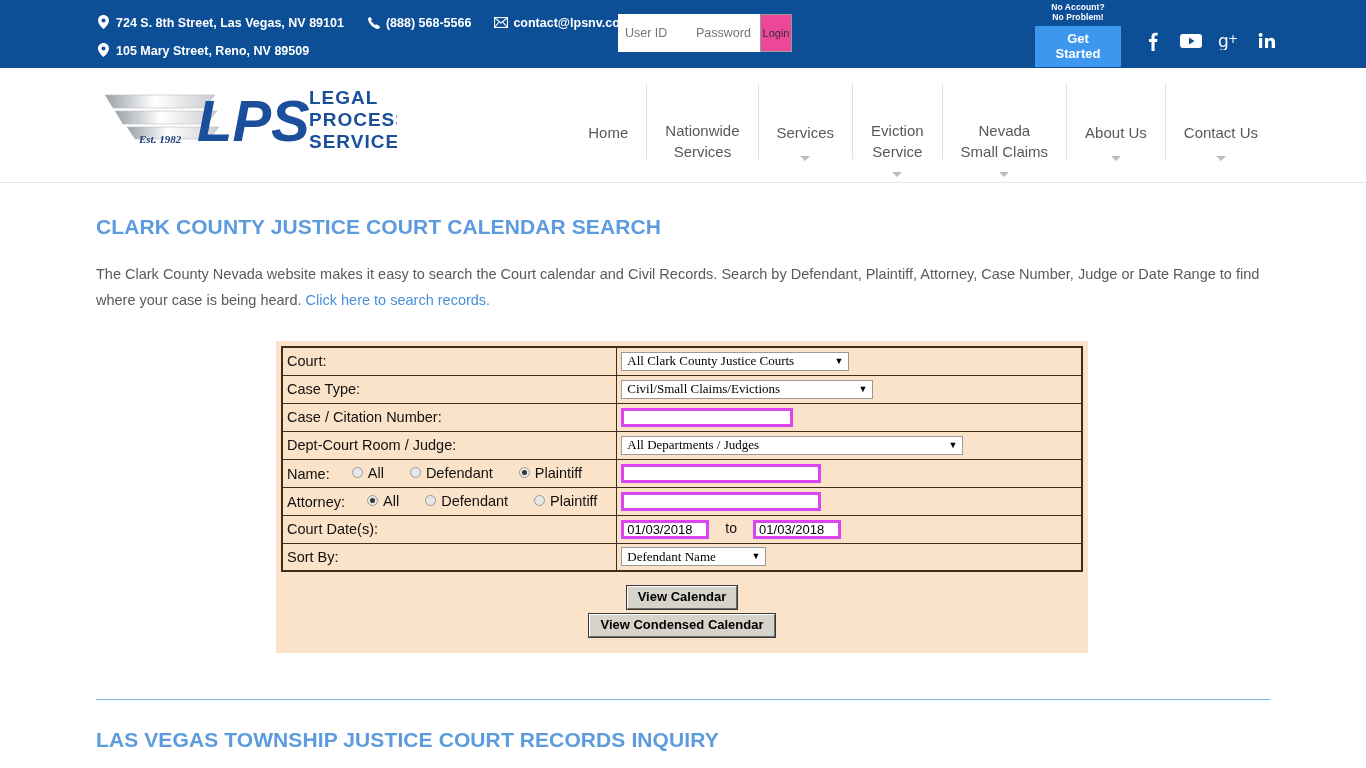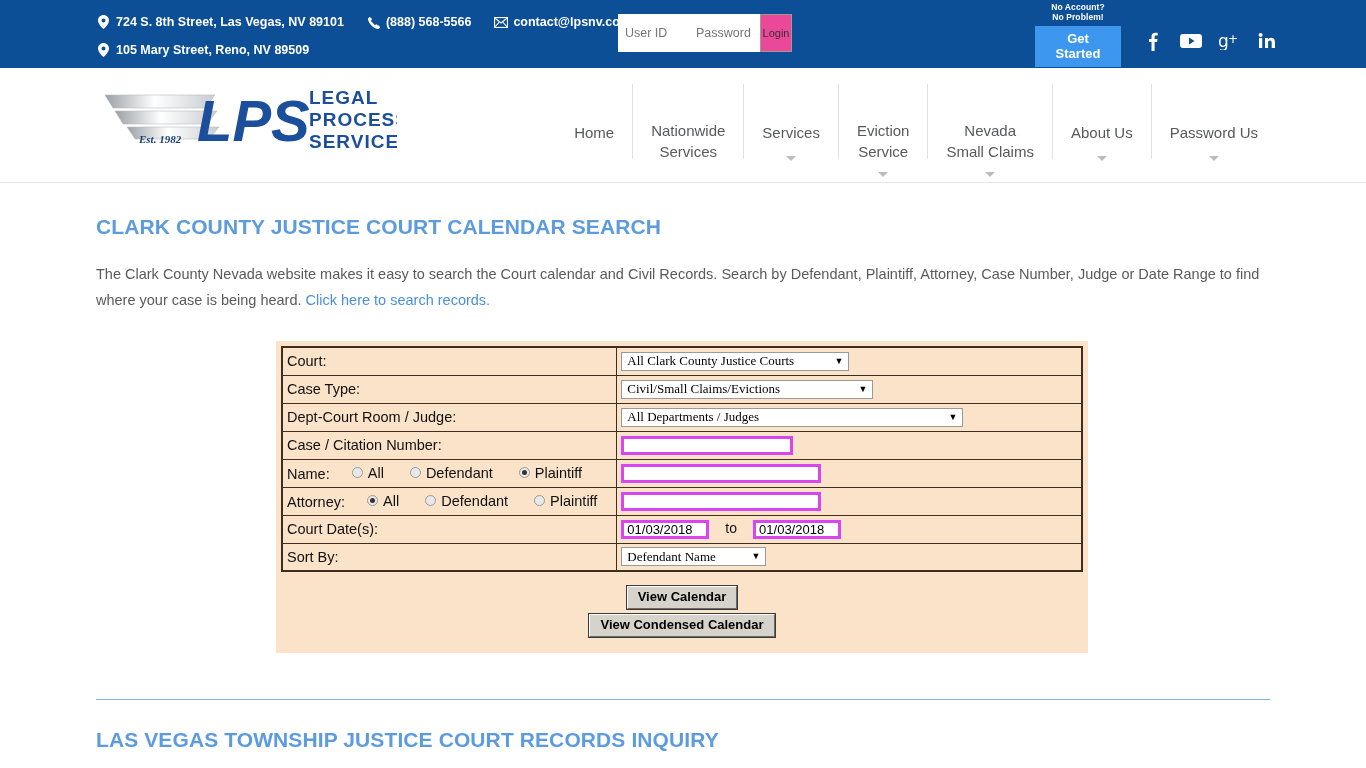--- a/index.html
+++ b/index.html
@@ -38,21 +38,21 @@
   .contact-line + .contact-line { margin-top: 4px; }
   .ci {
     display: inline-flex;
     align-items: center;
     justify-content: center;
     width: 15px; height: 15px;
     margin-right: 5px;
     flex: none;
   }
   .ci svg { display: block; }
-  .contact-item { display: inline-flex; align-items: center; margin-right: 22px; }
+  .contact-item { display: inline-flex; align-items: flex-end; margin-right: 22px; }
 
   
   .login-wrap {
     position: absolute;
     left: 618px; top: 14px;
     display: flex;
     align-items: stretch;
     height: 38px;
   }
   .login-wrap input[type="text"],
@@ -451,21 +451,21 @@
     <div class="nav-item two-line">
       <div>Nevada</div>
       <div>Small Claims</div>
       <span class="caret"></span>
     </div>
     <div class="nav-item">
       <div>About Us</div>
       <span class="caret"></span>
     </div>
     <div class="nav-item">
-      <div>Password Us</div>
+      <div>Contact Us</div>
       <span class="caret"></span>
     </div>
   </div>
 </div>
 
 <div class="content">
 
   <h1 class="page-title">CLARK COUNTY JUSTICE COURT CALENDAR SEARCH</h1>
 
   <p class="intro">
@@ -487,32 +487,32 @@
         <tr>
           <td class="label-cell">Case Type:</td>
           <td class="field-cell">
             <span class="sel sel-casetype">
               <span>Civil/Small Claims/Evictions</span>
               <span class="sel-caret">▼</span>
             </span>
           </td>
         </tr>
         <tr>
+          <td class="label-cell">Case / Citation Number:</td>
+          <td class="field-cell">
+            <input type="text" class="txt txt-case" value="" style="">
+          </td>
+        </tr>
+        <tr>
           <td class="label-cell">Dept-Court Room / Judge:</td>
           <td class="field-cell">
             <span class="sel sel-dept">
               <span>All Departments / Judges</span>
               <span class="sel-caret">▼</span>
             </span>
-          </td>
-        </tr>
-        <tr>
-          <td class="label-cell">Case / Citation Number:</td>
-          <td class="field-cell">
-            <input type="text" class="txt txt-case" value="" style="">
           </td>
         </tr>
         <tr>
           <td class="label-cell">
             <span>Name:</span>
             <span class="radio-group">
               <span class="radio-opt">
                 <span class="rb"></span>
                 <span>All</span>
               </span>

